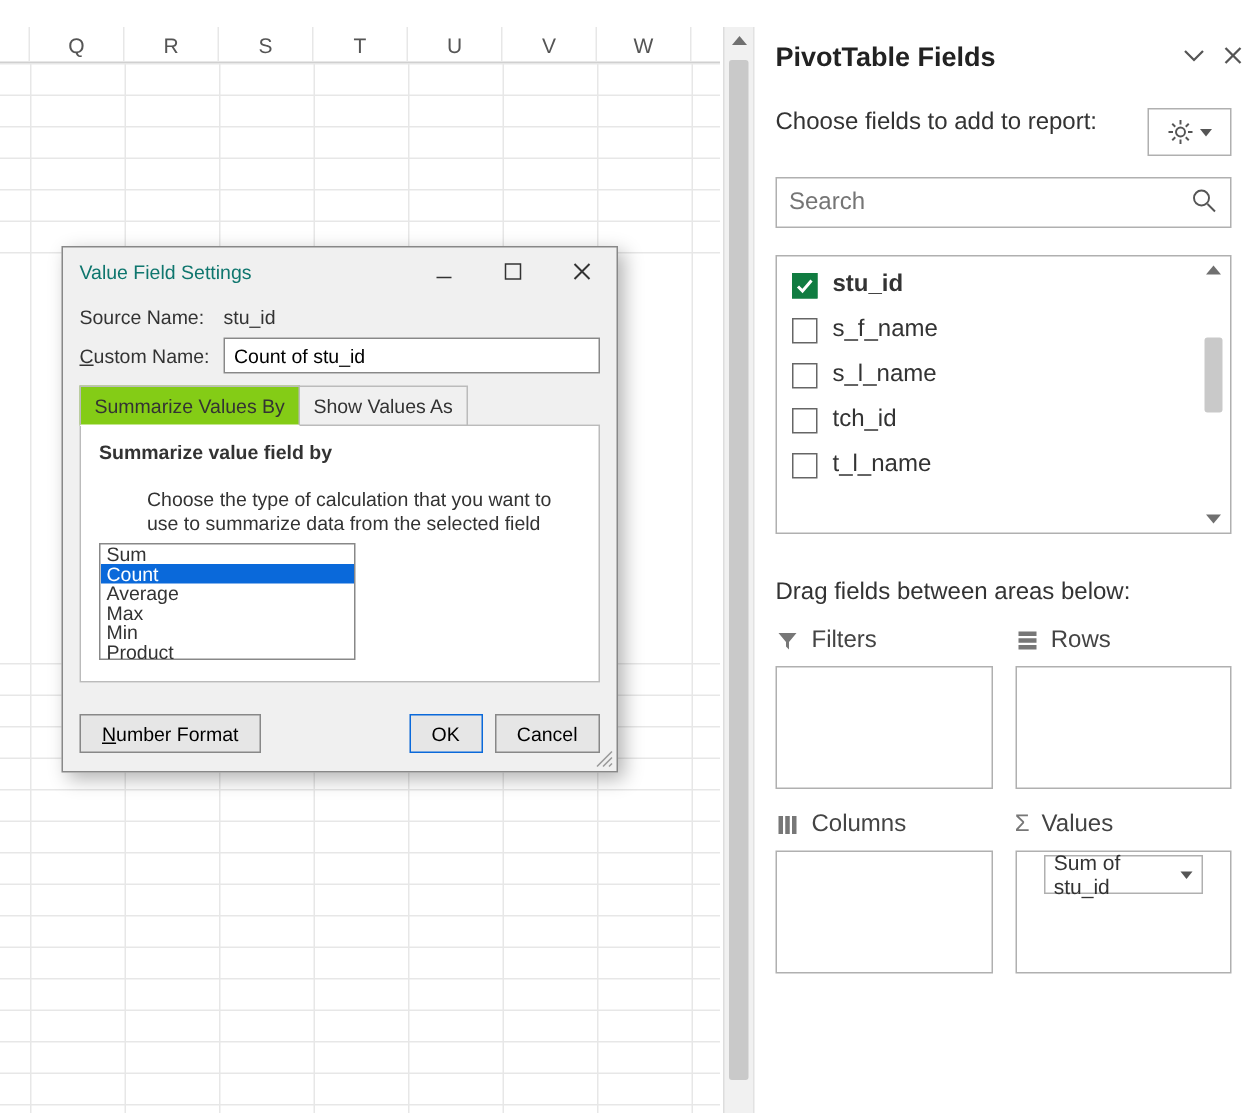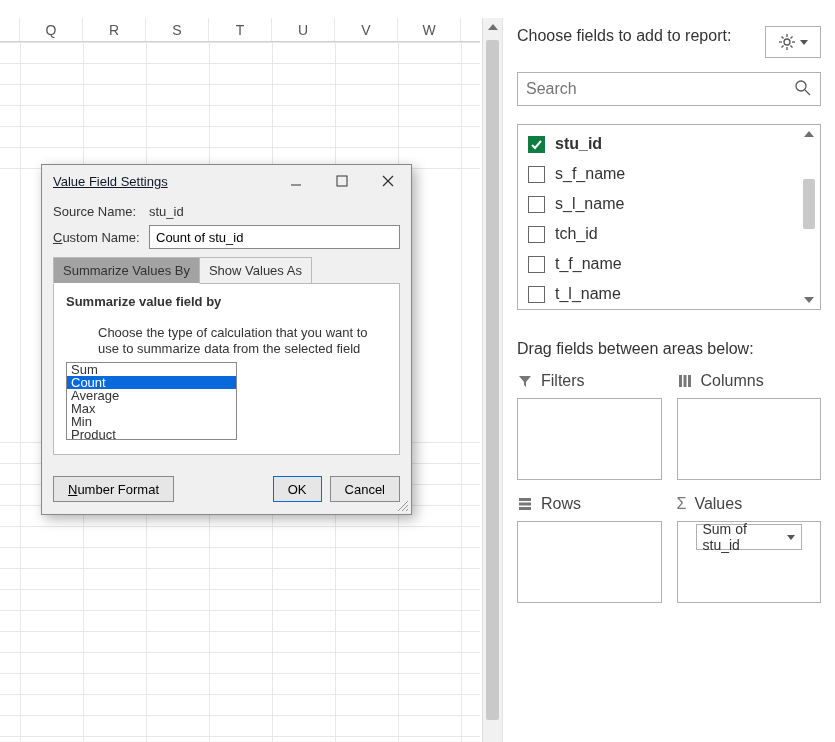--- a/index.html
+++ b/index.html
@@ -11,30 +11,30 @@
 
     
     .grid { position:absolute; left:0; top:42px; width:480px; height:700px; }
     .gridlines-v { position:absolute; top:0; bottom:0; }
     .vline { position:absolute; top:0; bottom:0; width:1px; background:#e7e7e7; }
     .hline { position:absolute; left:0; right:0; height:1px; background:#e7e7e7; }
 
     
     .dialog { position:absolute; left:41px; top:164px; width:371px; border:1px solid #888; background:#f0f0f0; box-shadow: 4px 4px 12px rgba(0,0,0,0.3); }
     .titlebar { height:32px; display:flex; align-items:center; padding-left:11px; }
-    .titlebar .title { flex:1; font-size:13px; color:#0f172a;text-decoration:underline; }
+    .titlebar .title { flex:1; font-size:13px; color:#0f766e; }
     .titlebar .btn { width:46px; height:32px; display:flex; align-items:center; justify-content:center; color:#333; }
     .dlg-body { padding: 7px 11px 11px; }
     .field-row { display:flex; align-items:center; margin-bottom:6px; font-size:13px; }
     .field-row .lbl { width:96px; }
     .field-row .val { color:#333; }
     .field-row input[type=text] { flex:1; height:24px; border:1px solid #888; padding:0 6px; background:#fff; font-size:13px; }
     .tabs { display:flex; margin-top:8px; }
     .tab { padding:5px 9px; border:1px solid #bbb; background:#f0f0f0; font-size:13px; margin-right:-1px; }
-    .tab.active { background:#a3a3a3; border-bottom-color:#fff; position:relative; z-index:1; }
+    .tab.active { background:#84cc16; border-bottom-color:#fff; position:relative; z-index:1; }
     .tabpanel { border:1px solid #bbb; background:#fff; margin-top:-1px; padding:10px 12px 14px; }
     .panel-heading { font-weight:700; font-size:13px; margin-bottom:16px; }
     .panel-desc { font-size:13px; margin-bottom:6px; line-height:1.2;margin-left:32px; }
     .summary-list { border:1px solid #888; height:78px; width:171px; overflow-y:scroll; font-size:13px; position:relative; }
     .summary-list .opt { padding:0 4px; line-height:13px; height:13px; }
     .summary-list .opt.selected { background:#0a69da; color:#fff; }
     .dlg-footer { display:flex; align-items:center; padding:10px 11px 12px; gap:8px; }
     .dlg-footer .spacer { flex:1; }
     .dlg-btn { height:26px; border:1px solid #888; background:#e6e6e6; padding:0 14px; font-size:13px; }
     .dlg-btn.primary { border:1.5px solid #0a69da; }
@@ -194,20 +194,32 @@
 </div>
 
 <div class="left-scrollbar">
   <div class="uparr">
       <div class="tri" style="border-width:0 5px 6px 5px; border-color:transparent transparent #707070 transparent;"></div>
     </div>
   <div class="thumb"></div>
 </div>
 
 <div class="taskpane">
+  <div class="tp-header">
+    <div class="title">PivotTable Fields</div>
+    <div class="actions">
+      <div><svg width="18" height="18">
+            <path d="M3 6 L9 12 L15 6" stroke="#555" stroke-width="1.5" fill="none"></path>
+          </svg></div>
+      <div><svg width="14" height="14">
+            <line x1="2" y1="2" x2="12" y2="12" stroke="#555" stroke-width="1.5"></line>
+            <line x1="12" y1="2" x2="2" y2="12" stroke="#555" stroke-width="1.5"></line>
+          </svg></div>
+    </div>
+  </div>
   <div class="tp-hint">
     <div class="hint-text">Choose fields to add to report:</div>
     <div class="gear-box">
       <svg width="18" height="18">
           <circle cx="9" cy="9" r="3" fill="none" stroke="#555" stroke-width="1.3"></circle>
           <g stroke="#555" stroke-width="1.3">
             <line x1="9" y1="1" x2="9" y2="4"></line>
             <line x1="9" y1="14" x2="9" y2="17"></line>
             <line x1="1" y1="9" x2="4" y2="9"></line>
             <line x1="14" y1="9" x2="17" y2="9"></line>
@@ -245,24 +257,20 @@
       <div class="field-item">
         <div class="chk"></div>
         <span class="label">s_l_name</span>
       </div>
       <div class="field-item">
         <div class="chk"></div>
         <span class="label">tch_id</span>
       </div>
       <div class="field-item">
         <div class="chk"></div>
-        <span class="label">t_f_name</span>
-      </div>
-      <div class="field-item">
-        <div class="chk"></div>
         <span class="label">t_l_name</span>
       </div>
     </div>
     <div class="fields-sb">
       <div class="tup">
           <div class="tri" style="border-width:0 5px 6px 5px; border-color:transparent transparent #707070 transparent;"></div>
         </div>
       <div class="track">
           <div class="thumb"></div>
         </div>
@@ -280,41 +288,41 @@
         <svg width="16" height="16">
             <path d="M2 3 L14 3 L9 9 L9 14 L7 12 L7 9 Z" fill="#777"></path>
           </svg>
         <span>Filters</span>
       </div>
       <div class="dropzone"></div>
     </div>
     <div class="area">
       <div class="area-head">
         <svg width="16" height="16">
+            <rect x="2" y="2" width="12" height="3" fill="#777"></rect>
+            <rect x="2" y="6.5" width="12" height="3" fill="#777"></rect>
+            <rect x="2" y="11" width="12" height="3" fill="#777"></rect>
+          </svg>
+        <span>Rows</span>
+      </div>
+      <div class="dropzone"></div>
+    </div>
+    <div class="area">
+      <div class="area-head">
+        <svg width="16" height="16">
             <rect x="2" y="2" width="3" height="12" fill="#777"></rect>
             <rect x="6.5" y="2" width="3" height="12" fill="#777"></rect>
             <rect x="11" y="2" width="3" height="12" fill="#777"></rect>
           </svg>
         <span>Columns</span>
       </div>
       <div class="dropzone"></div>
     </div>
     <div class="area">
       <div class="area-head">
-        <svg width="16" height="16">
-            <rect x="2" y="2" width="12" height="3" fill="#777"></rect>
-            <rect x="2" y="6.5" width="12" height="3" fill="#777"></rect>
-            <rect x="2" y="11" width="12" height="3" fill="#777"></rect>
-          </svg>
-        <span>Rows</span>
-      </div>
-      <div class="dropzone"></div>
-    </div>
-    <div class="area">
-      <div class="area-head">
         <span style="font-size:16px; color:#777;">Σ</span>
         <span>Values</span>
       </div>
       <div class="dropzone">
         <div class="value-chip">
           <span>Sum of stu_id</span>
           <div class="tri" style="border-width:5px 4px 0 4px; border-color:#555 transparent transparent transparent;"></div>
         </div>
       </div>
     </div>

